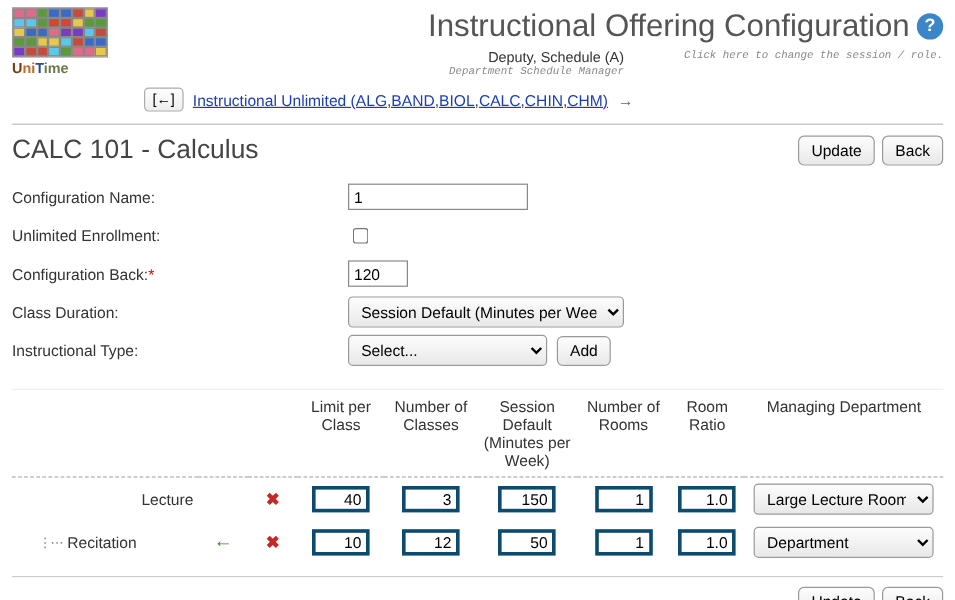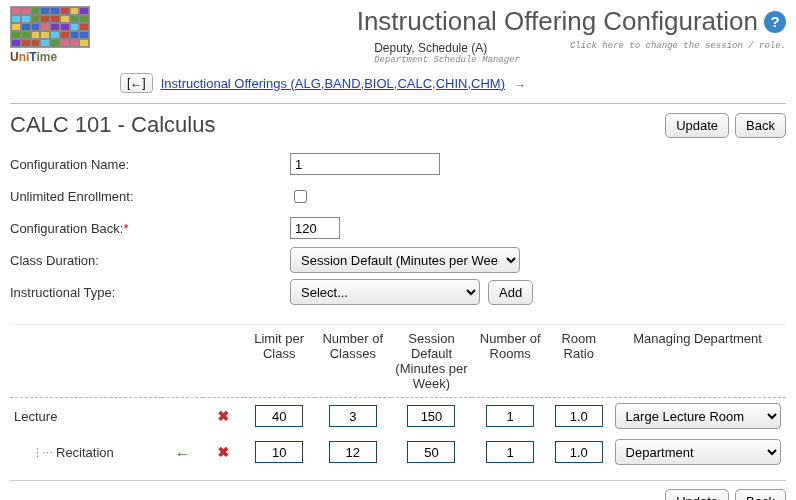--- a/index.html
+++ b/index.html
@@ -33,21 +33,21 @@
     font-size: 26px; color: #555; font-weight: normal;
     display: flex; align-items: center; justify-content: flex-end; gap: 6px;
   }
   .help-icon {
     width: 22px; height: 22px; border-radius: 50%;
     background: #3a86c8; color: #fff; font-weight: bold;
     display: inline-flex; align-items: center; justify-content: center;
     font-size: 15px;
   }
   .user-row { display: flex; justify-content: flex-end; gap: 50px; margin-top: 4px; font-size: 12px; }
-  .user-col { text-align: left; }
+  .user-col { text-align: right; }
   .user-sub { font-size: 9px; color: #888; font-style: italic; font-family: Liberation Mono, monospace; }
   .breadcrumb-row { display: flex; align-items: center; gap: 8px; margin: 8px 0 10px 110px; font-size: 13px; }
   .back-arrow-btn {
     border: 1px solid #aaa; border-radius: 4px; padding: 2px 6px;
     background: linear-gradient(#fff,#eee); cursor: pointer; font-size: 12px;
   }
   a.bc { color: #1a3fb5; text-decoration: underline; }
   .bc-arrow { color: #666; }
   hr.sep { border: none; border-top: 1px solid #bbb; margin: 4px 0 8px 0; }
   .title-bar { display: flex; align-items: center; justify-content: space-between; }
@@ -57,36 +57,36 @@
     background: linear-gradient(#fdfdfd,#e8e8e8); cursor: pointer;
     font-size: 13px;
   }
   .btn-row { display: flex; gap: 6px; }
   .form-grid { margin-top: 12px; }
   .form-row { display: flex; align-items: center; min-height: 28px; margin-bottom: 4px; }
   .form-label { width: 280px; font-size: 13px; }
   .req { color: #c00; }
   input[type=text].sm { width: 150px; height: 22px; border: 1px solid #888; padding: 2px 4px; font-size: 13px; }
   input[type=text].xs { width: 50px; height: 22px; border: 1px solid #888; padding: 2px 4px; font-size: 13px; }
-  input[type=text].tbl { width: 48px; height: 22px; border: 1px solid #0c4a6e; padding: 4px 4px; font-size: 13px; text-align: center; }
+  input[type=text].tbl { width: 48px; height: 22px; border: 3px solid #0c4a6e; padding: 4px 4px; font-size: 13px; text-align: right; }
   select.sel {
     border: 1px solid #999; border-radius: 4px; height: 26px;
     background: linear-gradient(#fdfdfd,#e8e8e8); padding: 2px 6px;
     font-size: 13px;
   }
   .sel-wide { width: 230px; }
-  .sel-med { width: 190px; }
-  .sel-dept { width: 166px; }
+  .sel-med { width: 166px; }
+  .sel-dept { width: 150px; }
   .tbl-wrap { margin-top: 18px; border-top: 1px solid #eee; }
   table.subpart { width: 100%; border-collapse: collapse; font-size: 13px; }
   table.subpart th { font-weight: normal; color: #333; text-align: center; padding: 6px 4px; vertical-align: top; border-bottom: 1px dashed #bbb; }
   table.subpart th:first-child { text-align: left; }
   table.subpart td { padding: 5px 4px; text-align: center; vertical-align: middle; }
   table.subpart td:first-child { text-align: left; }
-  .row-name { display: flex; align-items: center; gap: 6px; }
+  .row-name { display: flex; align-items: center; gap: 6px; justify-content: flex-end; }
   .indent { margin-left: 18px; display: inline-flex; align-items: center; gap: 4px; }
   .tree-icon { color: #888; font-size: 11px; letter-spacing: -1px; }
   .icon-x { color: #c62828; font-weight: bold; cursor: pointer; font-size: 14px; }
   .icon-left { color: #3a8a2a; font-weight: bold; cursor: pointer; font-size: 16px; }
   .footer-btns { display: flex; justify-content: flex-end; gap: 6px; margin-top: 8px; }
   hr.thin { border: none; border-top: 1px solid #ccc; margin: 10px 0 6px 0; }
 </style>
 </head>
 <body>
 
@@ -150,21 +150,21 @@
       </div>
       <div class="user-col">
         <div class="user-sub">Click here to change the session / role.</div>
       </div>
     </div>
   </div>
 </div>
 
 <div class="breadcrumb-row">
   <button class="back-arrow-btn">[←]</button>
-  <a href="#" class="bc">Instructional Offerings (ALG,BAND,BIOL,CALC,CHIN,CHM)</a>
+  <a href="#" class="bc">Instructional Unlimited (ALG,BAND,BIOL,CALC,CHIN,CHM)</a>
   <span class="bc-arrow">→</span>
 </div>
 
 <hr class="sep">
 
 <div class="title-bar">
   <div class="course-title">CALC 101 - Calculus</div>
   <div class="btn-row">
     <button class="btn">Update</button>
     <button class="btn">Back</button>

